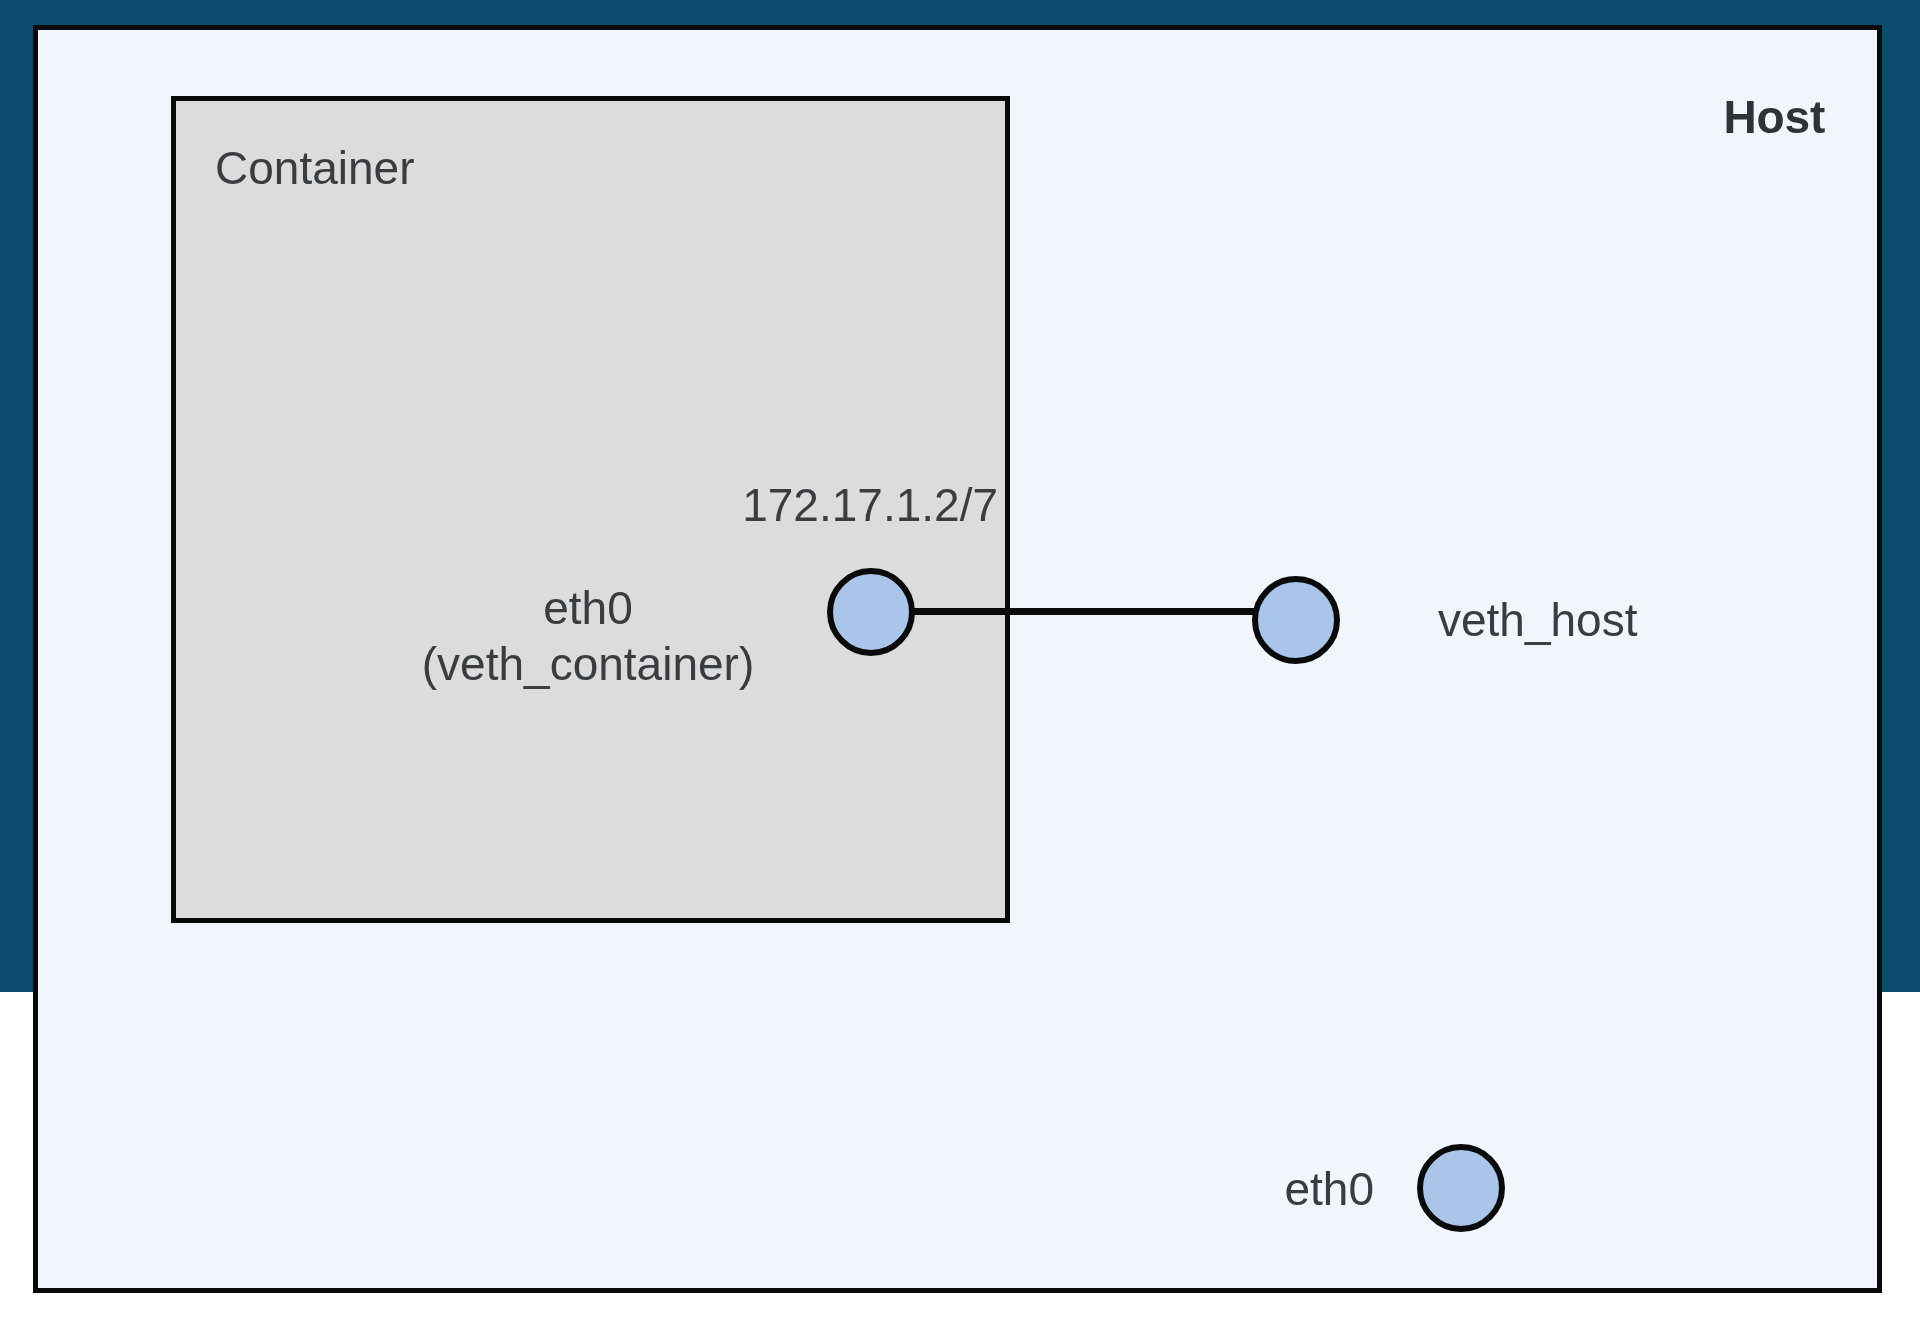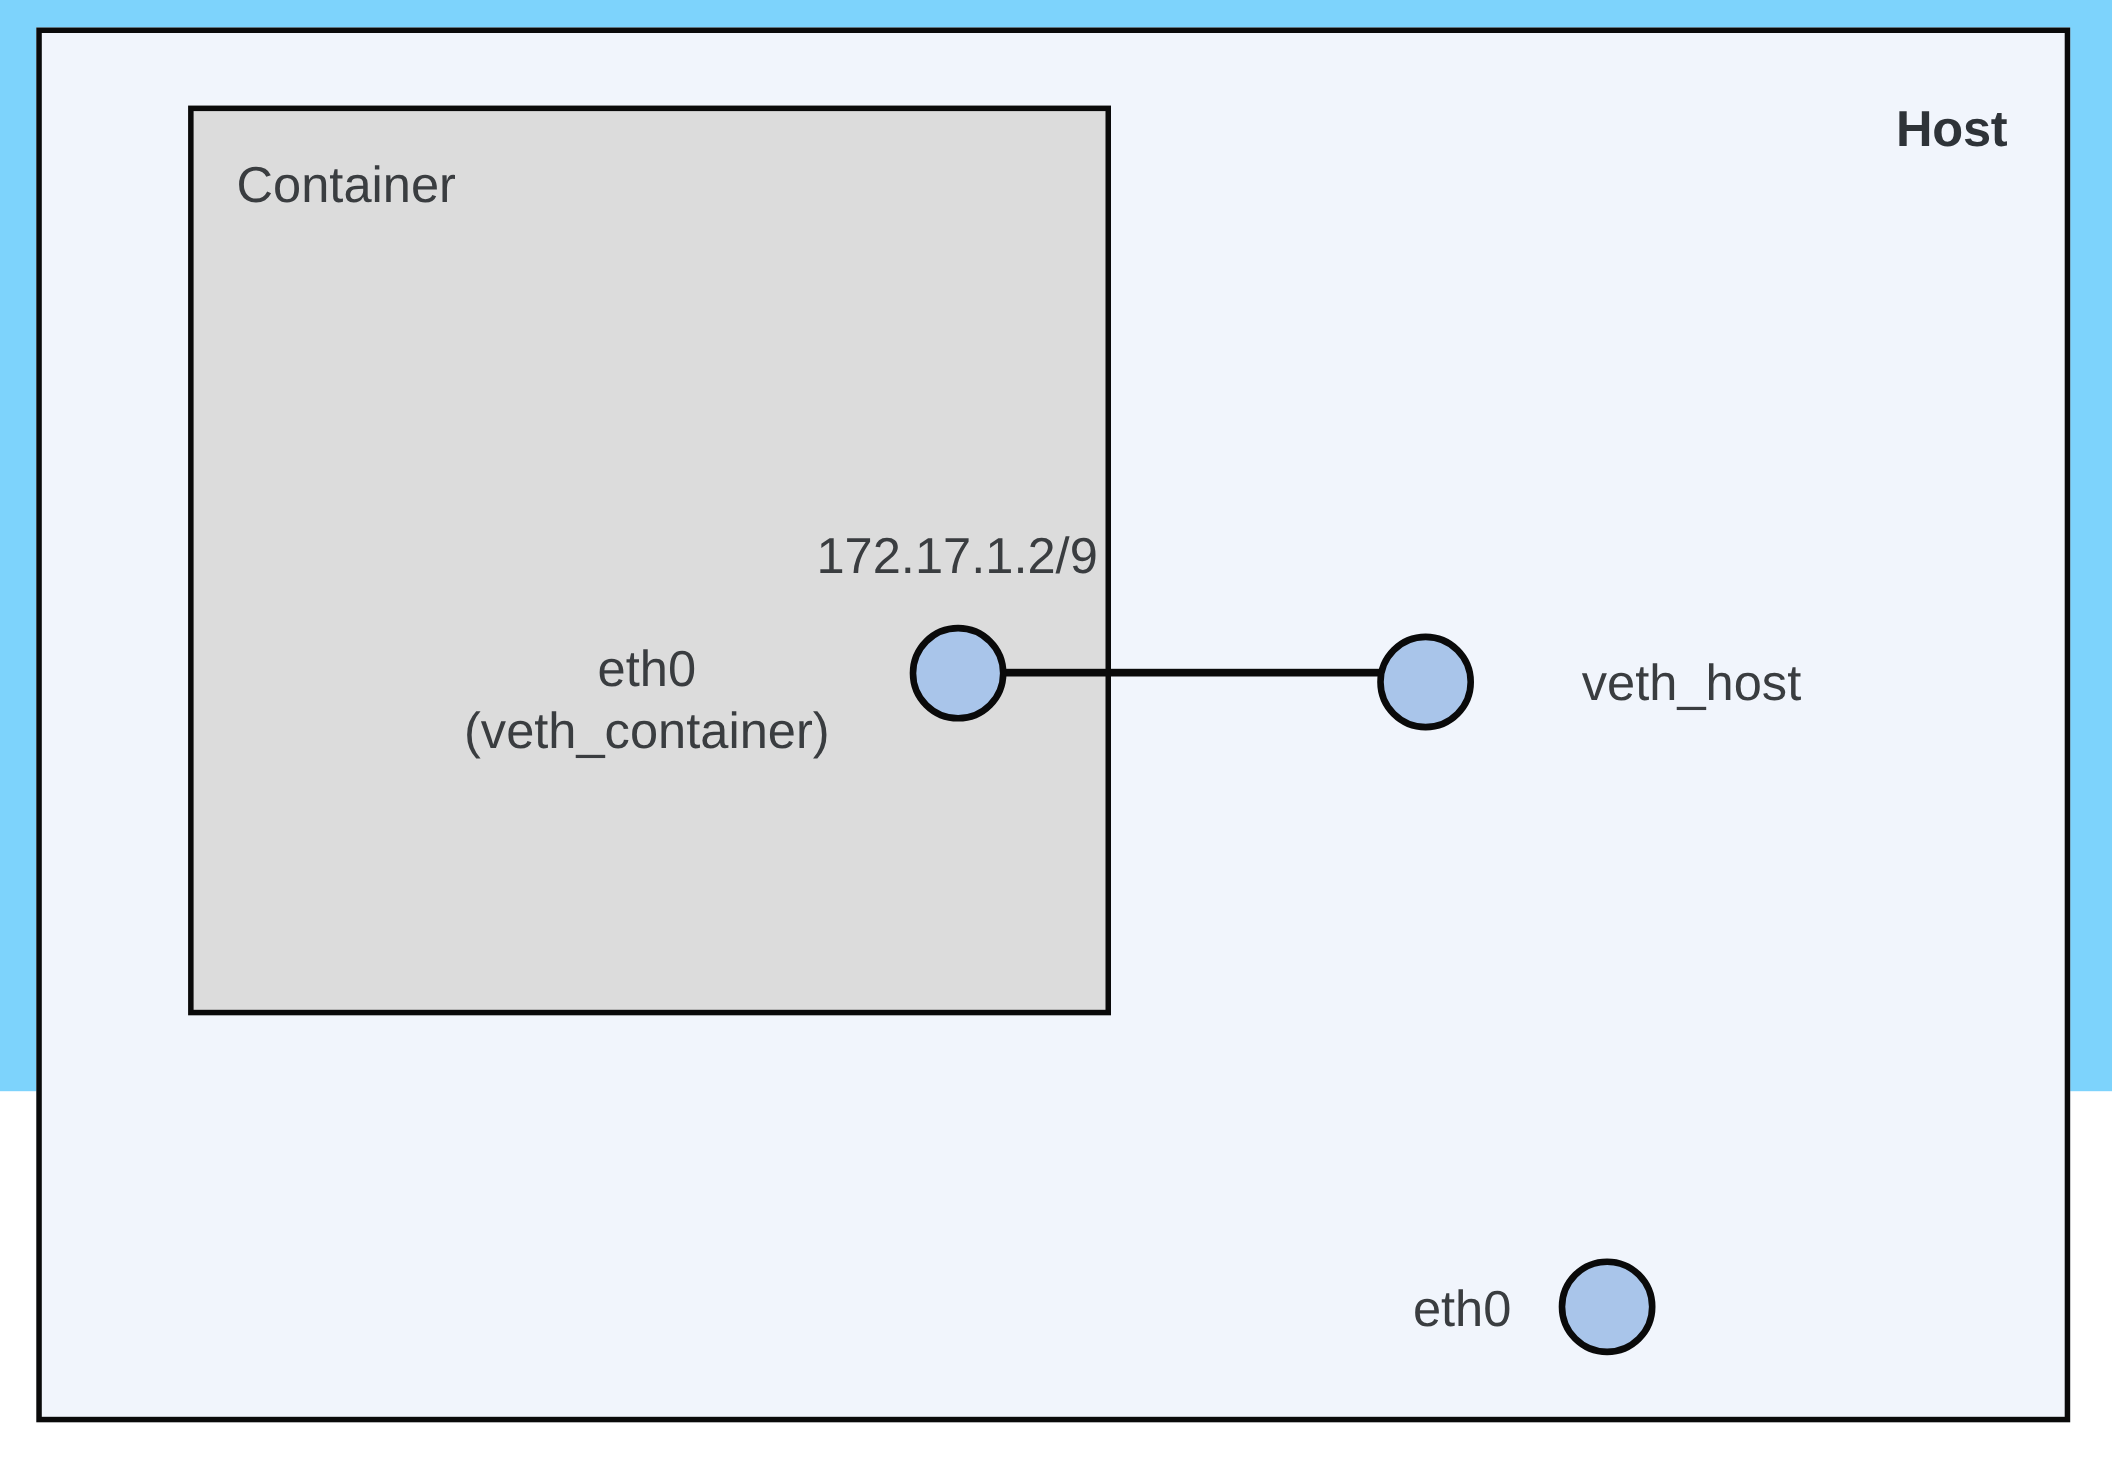--- a/index.html
+++ b/index.html
@@ -13,21 +13,21 @@
     height: 1339px;
     font-family: "Liberation Sans", sans-serif;
     -webkit-font-smoothing: antialiased;
     overflow: hidden;
   }
 
   #canvas {
     position: relative;
     width: 1920px;
     height: 992px;
-    background: #7dd3fc;
+    background: #0c4a6e;
   }
 
   
   .host-box {
     position: absolute;
     left: 33px;
     top: 25px;
     width: 1849px;
     height: 1268px;
     box-sizing: border-box;
@@ -148,21 +148,21 @@
 <div id="canvas">
 
   <div class="host-box">
 
     <div class="host-label">Host</div>
 
     <div class="container-box"></div>
 
     <div class="container-label">Container</div>
 
-    <div class="ip-label">172.17.1.2/9</div>
+    <div class="ip-label">172.17.1.2/7</div>
 
     <div class="ceth-label">
       <span class="l1">eth0</span>
       <span class="l2">(veth_container)</span>
     </div>
 
     <div class="link-line"></div>
 
     <div class="node node-veth-container"></div>
 

